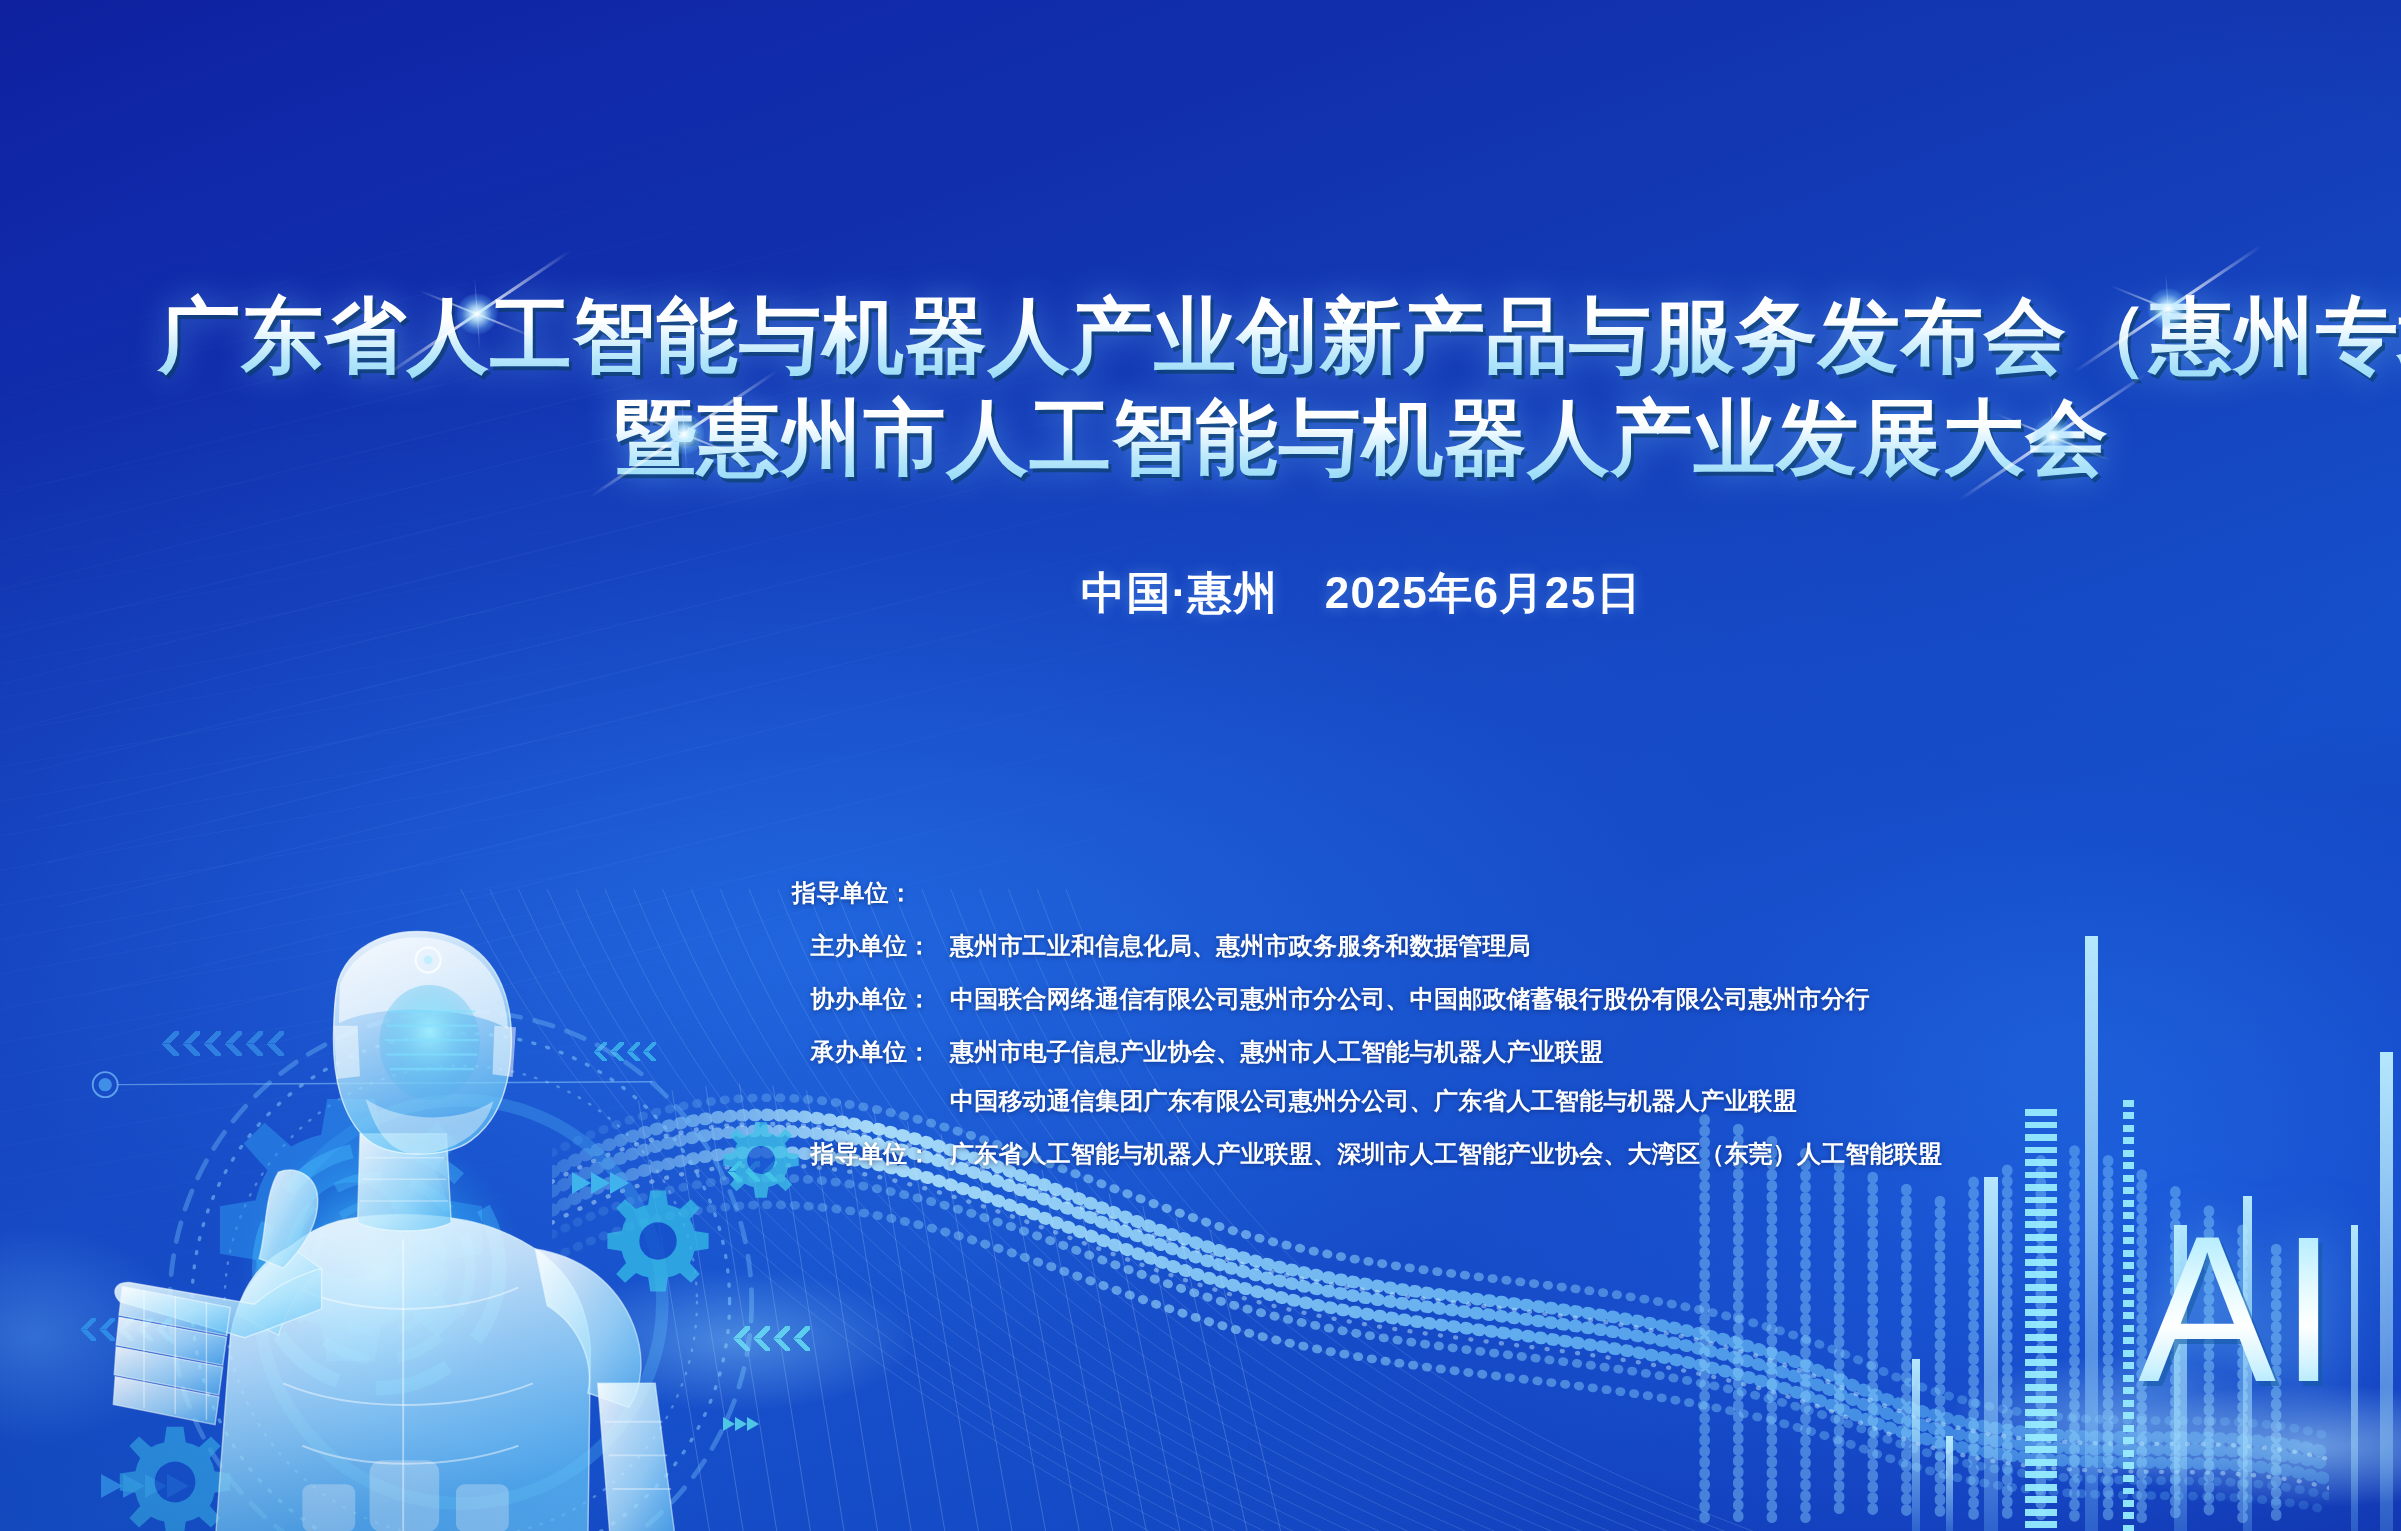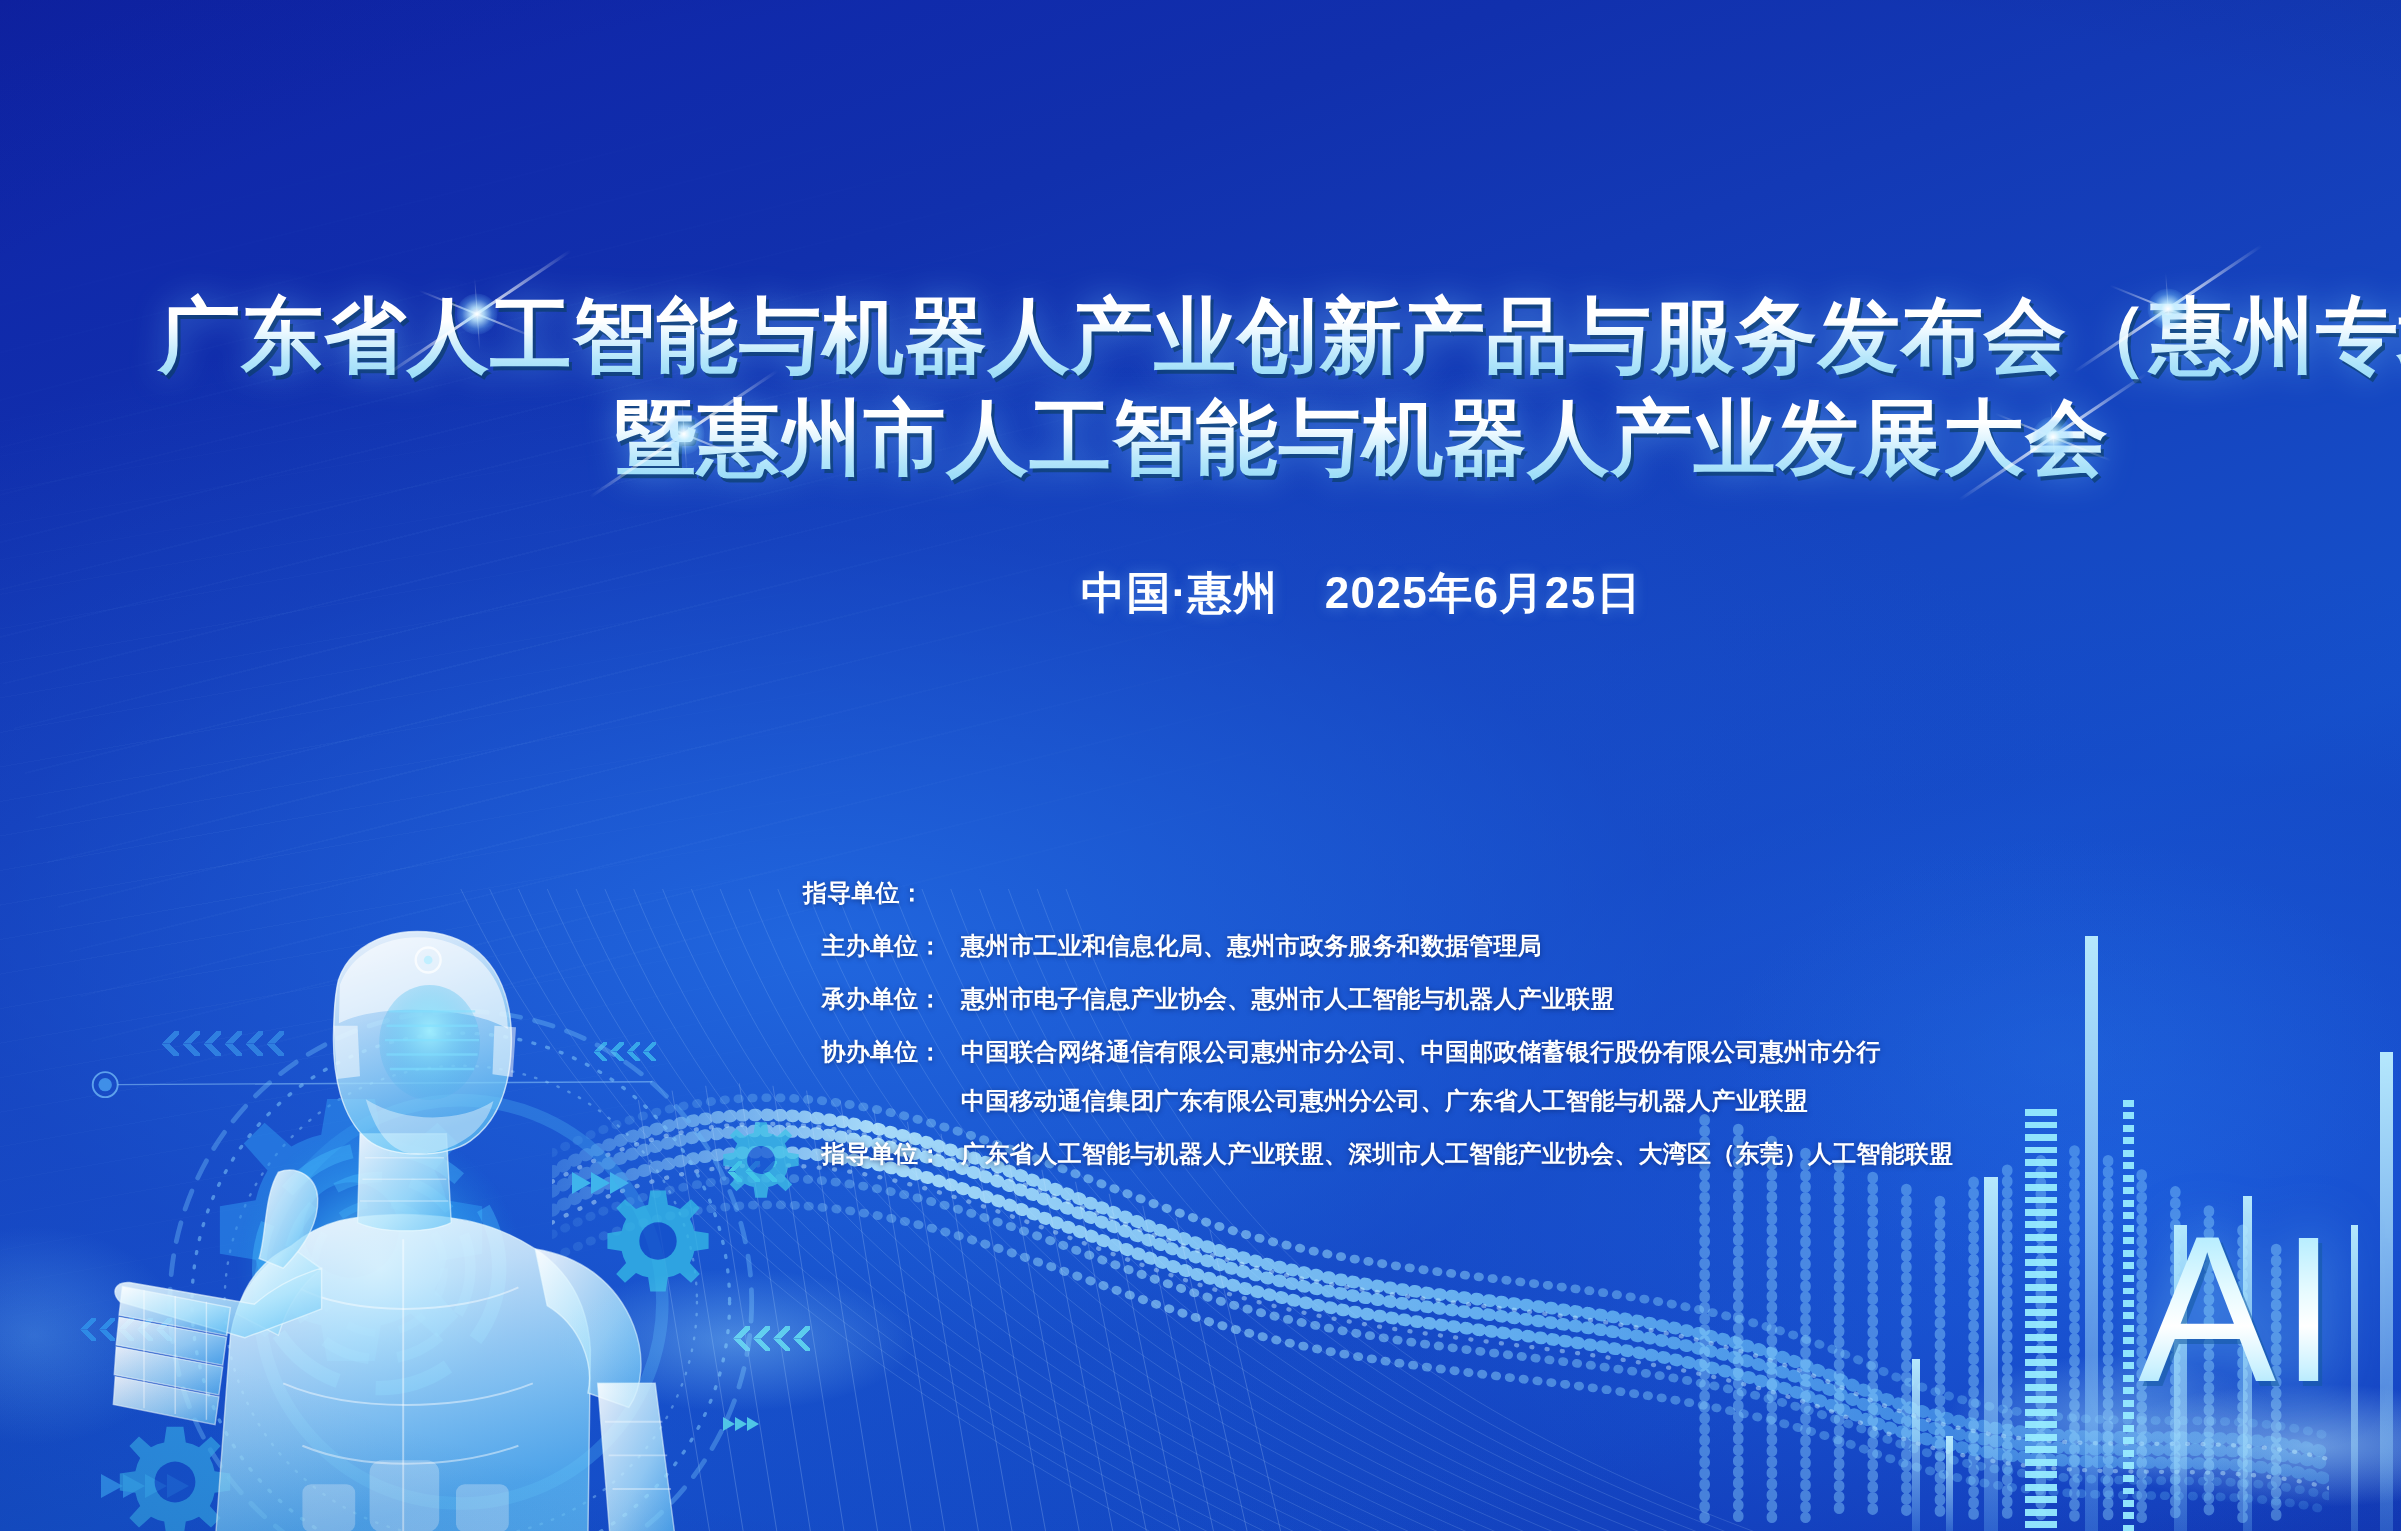--- a/index.html
+++ b/index.html
@@ -139,21 +139,20 @@
   }
   .date-line .sep { display:inline-block; width:46px; }
 
   
   .orgs {
     position:absolute; left:792px; top:877px; z-index:40;
     color:#ffffff;
     font-size:24px; font-weight:bold;
     letter-spacing:0.2px;
     text-shadow:0 1px 4.8px rgba(5,25,80,0.55);
-    margin-left:11px;
   }
   .org-row { display:flex; align-items:baseline; height:35px; }
   .org-row + .org-row { margin-top:18px;text-align:center; }
   .org-row.cont { margin-top:14.4px; }
   .org-label { width:158px; flex:0 0 158px; white-space:nowrap; }
   .org-val   { white-space:nowrap; }
 
   
   .eq { position:absolute; left:1912px; top:937px; width:811px; height:595px; z-index:20; }
   .bar { position:absolute; bottom:0; }
@@ -559,26 +558,26 @@
 
   <div class="orgs" id="orgs">
       <div class="org-row">
         <div class="org-label">指导单位：</div>
       </div>
       <div class="org-row">
         <div class="org-label">主办单位：</div>
         <div class="org-val">惠州市工业和信息化局、惠州市政务服务和数据管理局</div>
       </div>
       <div class="org-row">
+        <div class="org-label">协办单位：</div>
+        <div class="org-val">中国联合网络通信有限公司惠州市分公司、中国邮政储蓄银行股份有限公司惠州市分行</div>
+      </div>
+      <div class="org-row">
         <div class="org-label">承办单位：</div>
         <div class="org-val">惠州市电子信息产业协会、惠州市人工智能与机器人产业联盟</div>
-      </div>
-      <div class="org-row">
-        <div class="org-label">协办单位：</div>
-        <div class="org-val">中国联合网络通信有限公司惠州市分公司、中国邮政储蓄银行股份有限公司惠州市分行</div>
       </div>
       <div class="org-row cont">
         <div class="org-label"></div>
         <div class="org-val">中国移动通信集团广东有限公司惠州分公司、广东省人工智能与机器人产业联盟</div>
       </div>
       <div class="org-row">
         <div class="org-label">指导单位：</div>
         <div class="org-val">广东省人工智能与机器人产业联盟、深圳市人工智能产业协会、大湾区（东莞）人工智能联盟</div>
       </div>
     </div>

